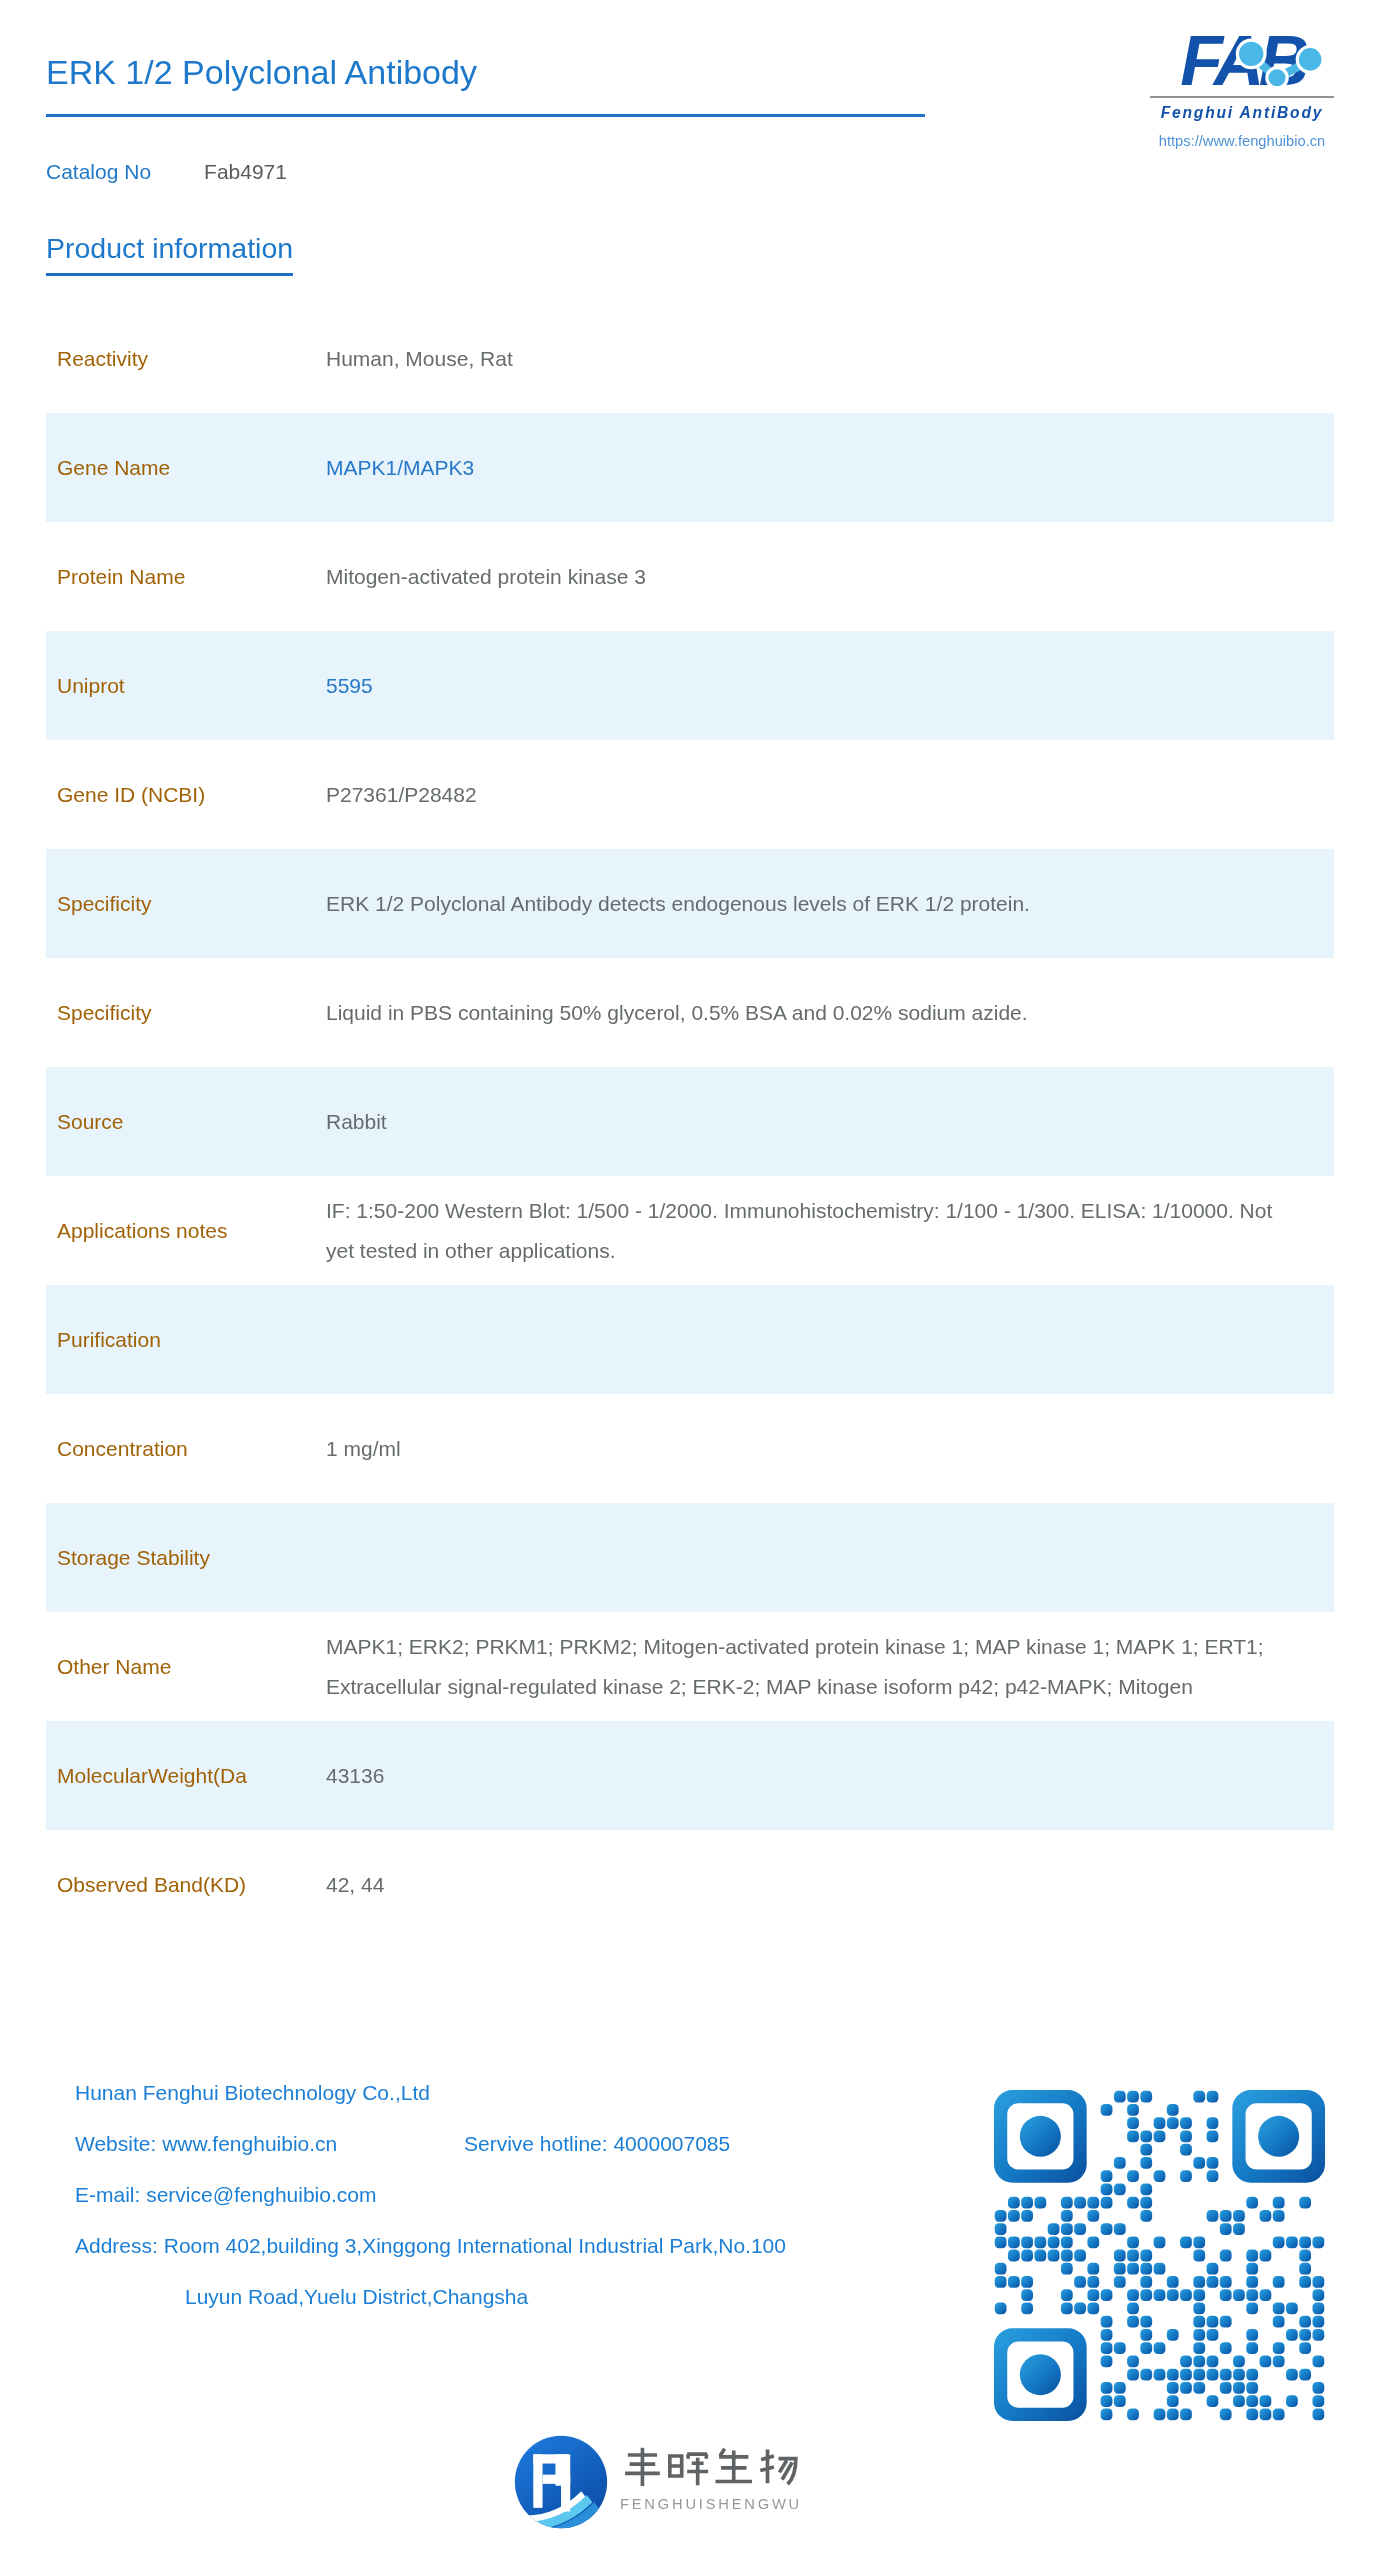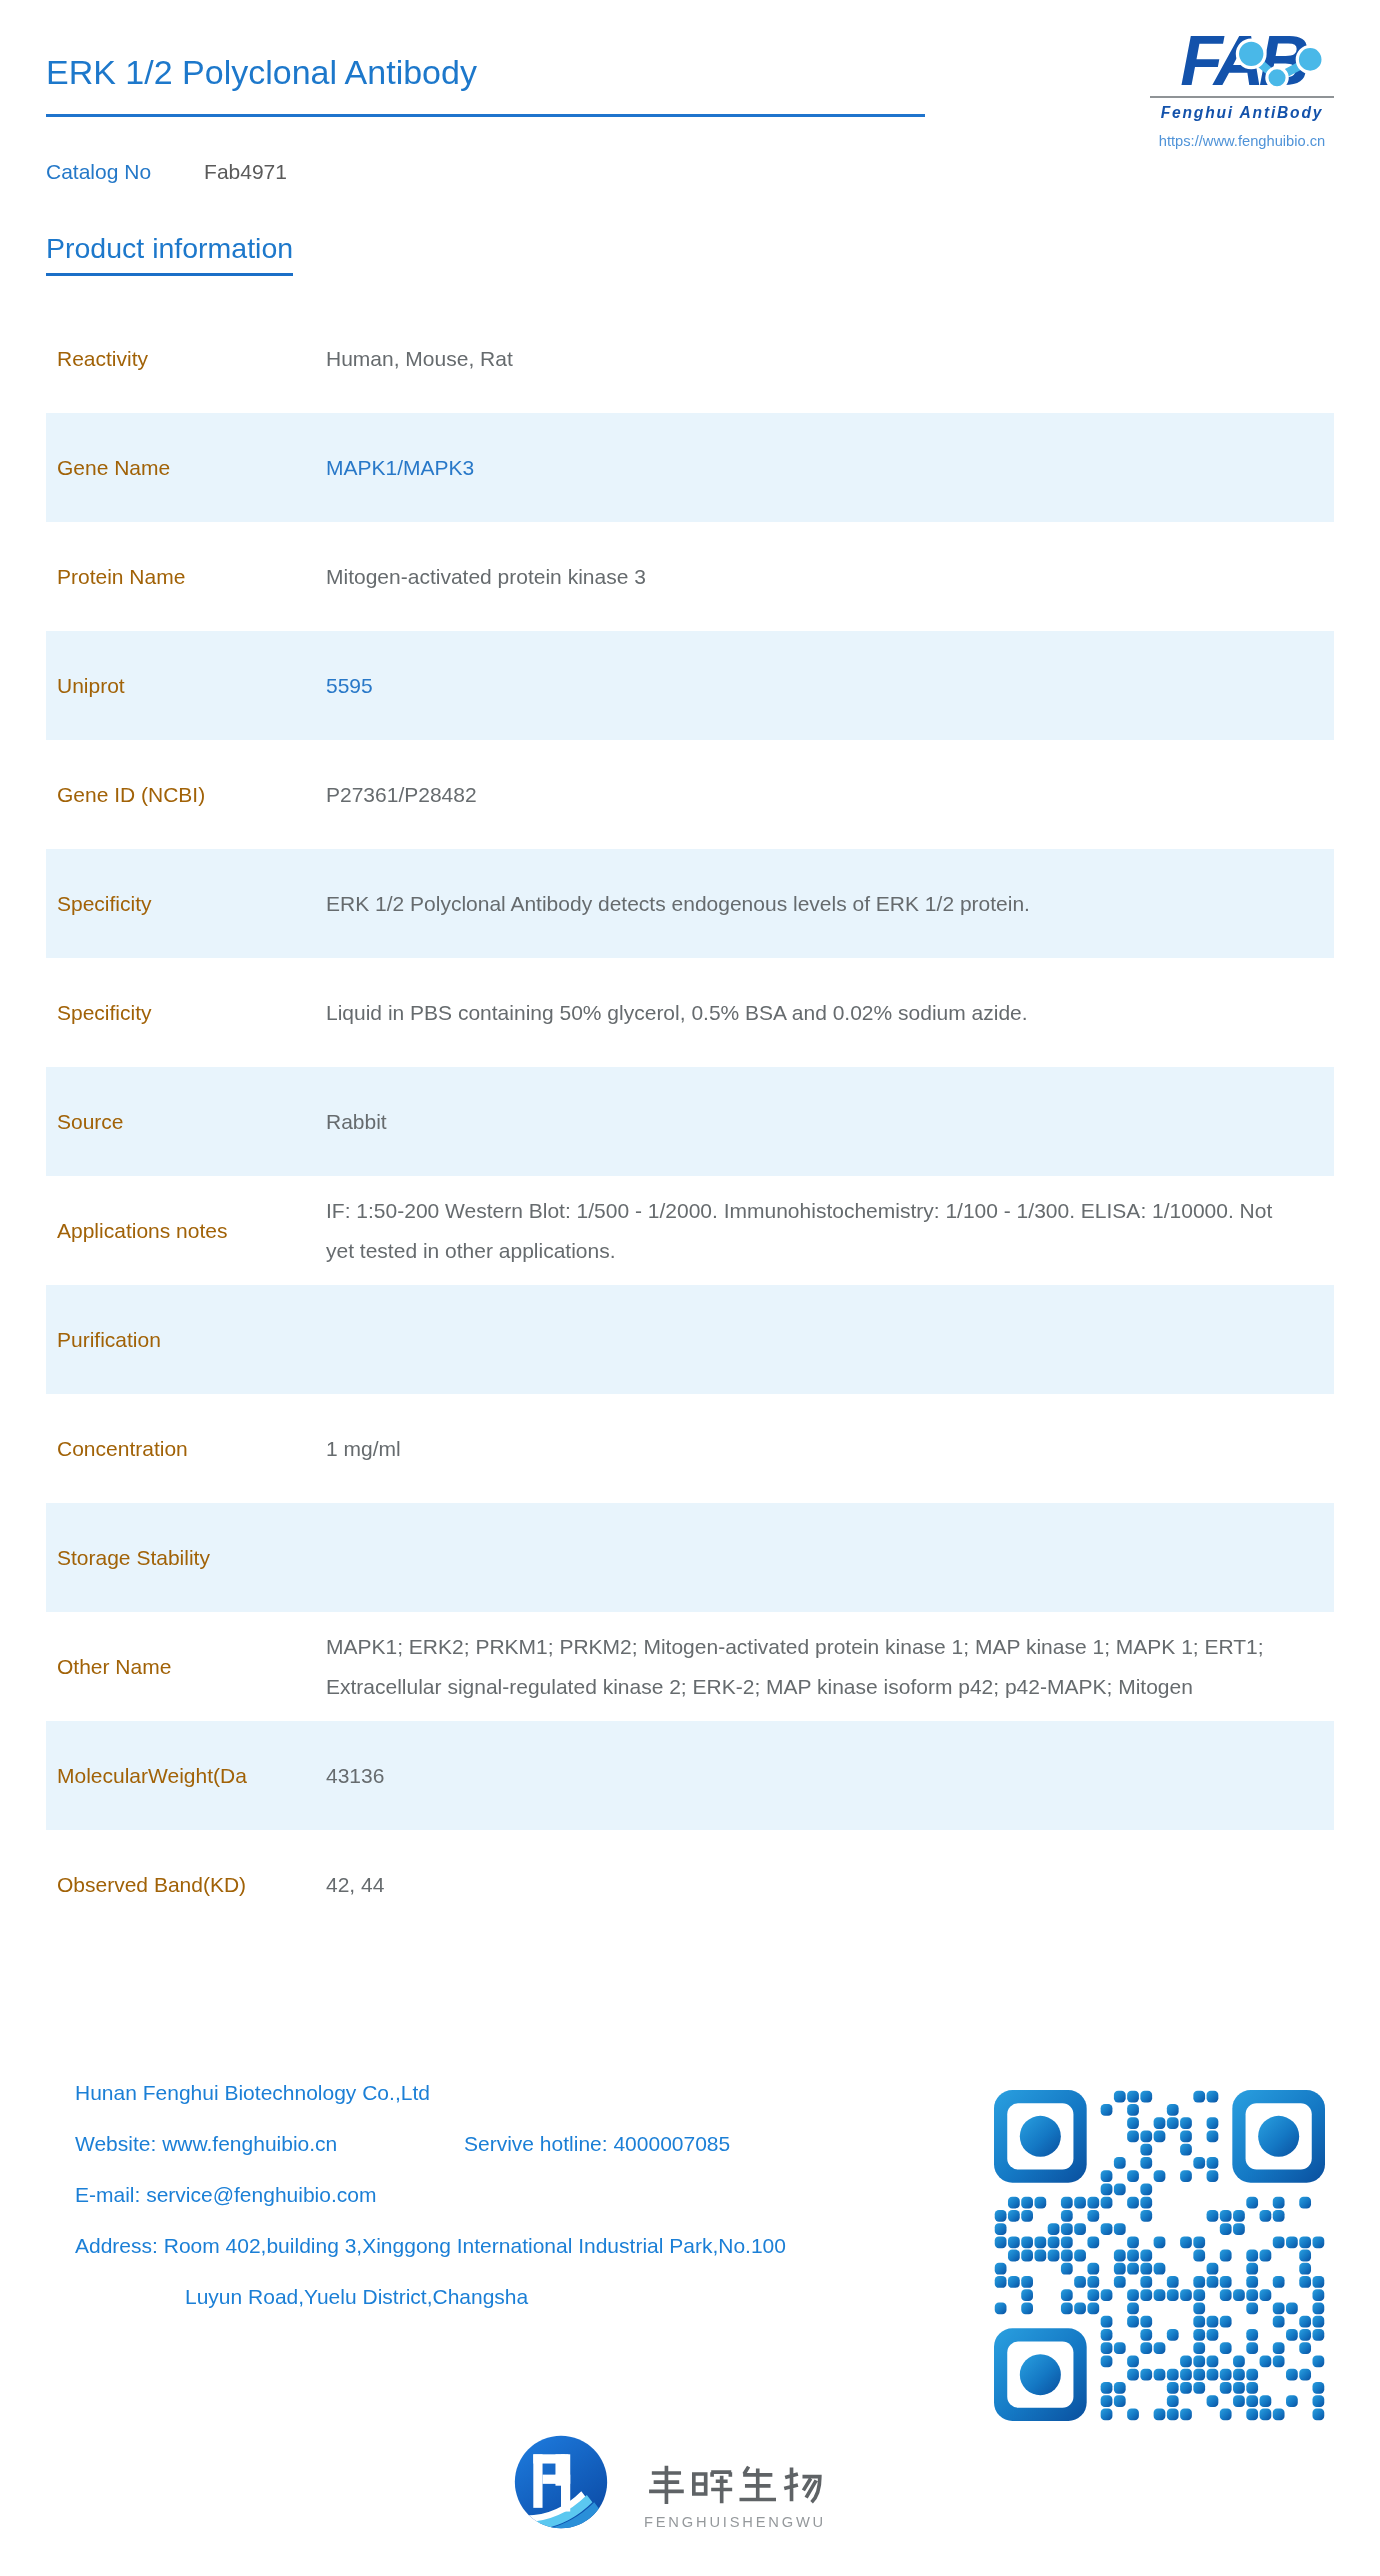--- a/index.html
+++ b/index.html
@@ -35,21 +35,21 @@
   
   .footer{position:absolute;left:75px;top:2081px;color:#1b7fd6;font-size:21px;}
   .f-line{margin-bottom:27px;white-space:nowrap;}
   .f-web{display:inline-block;width:389px;}
   .f-indent{margin-left:110px;}
   .f-label{color:#1b7fd6;}
   .f-value{color:#1b7fd6;}
   
   .qr{position:absolute;left:994px;top:2090px;width:331px;height:331px;}
   
-  .bottom-logo{position:absolute;left:513px;top:2434px;display:flex;align-items:flex-end;gap:24px;}
+  .bottom-logo{position:absolute;left:513px;top:2434px;display:flex;align-items:flex-start;}
   .bl-circle{width:96px;height:96px;flex:none;}
   .bl-text{margin-left:11px;padding-top:11px;}
   .bl-cn{display:block;}
   .bl-pinyin{display:block;margin-top:9.2px;font-size:14.7px;letter-spacing:2.8px;color:#95999c;}
 </style>
 </head>
 <body>
 
 <div class="page">
 

